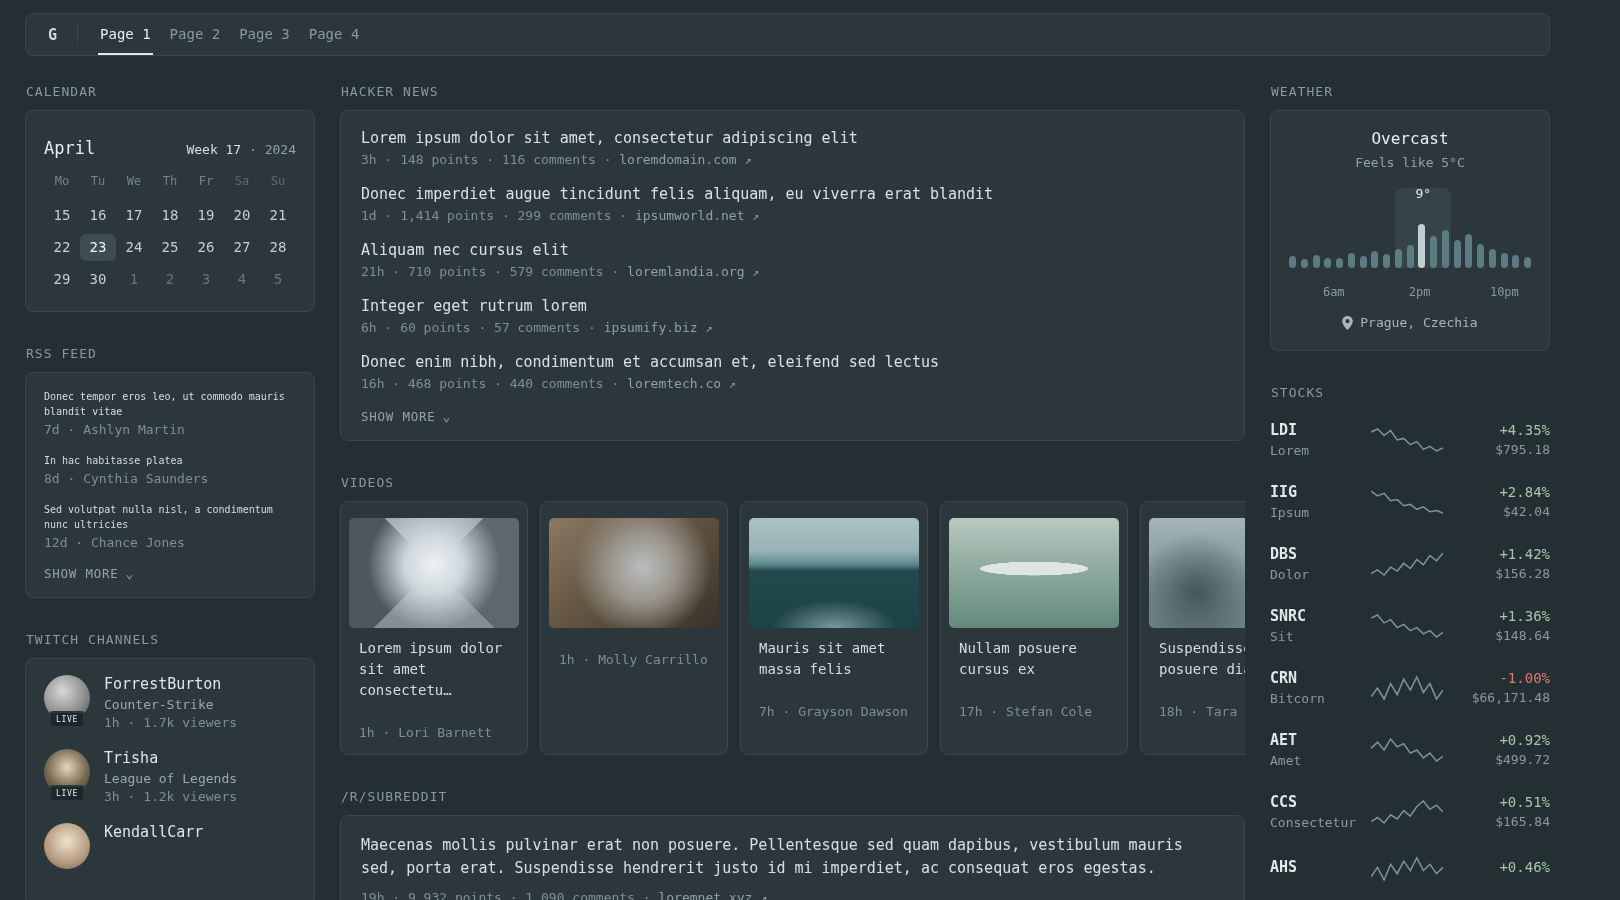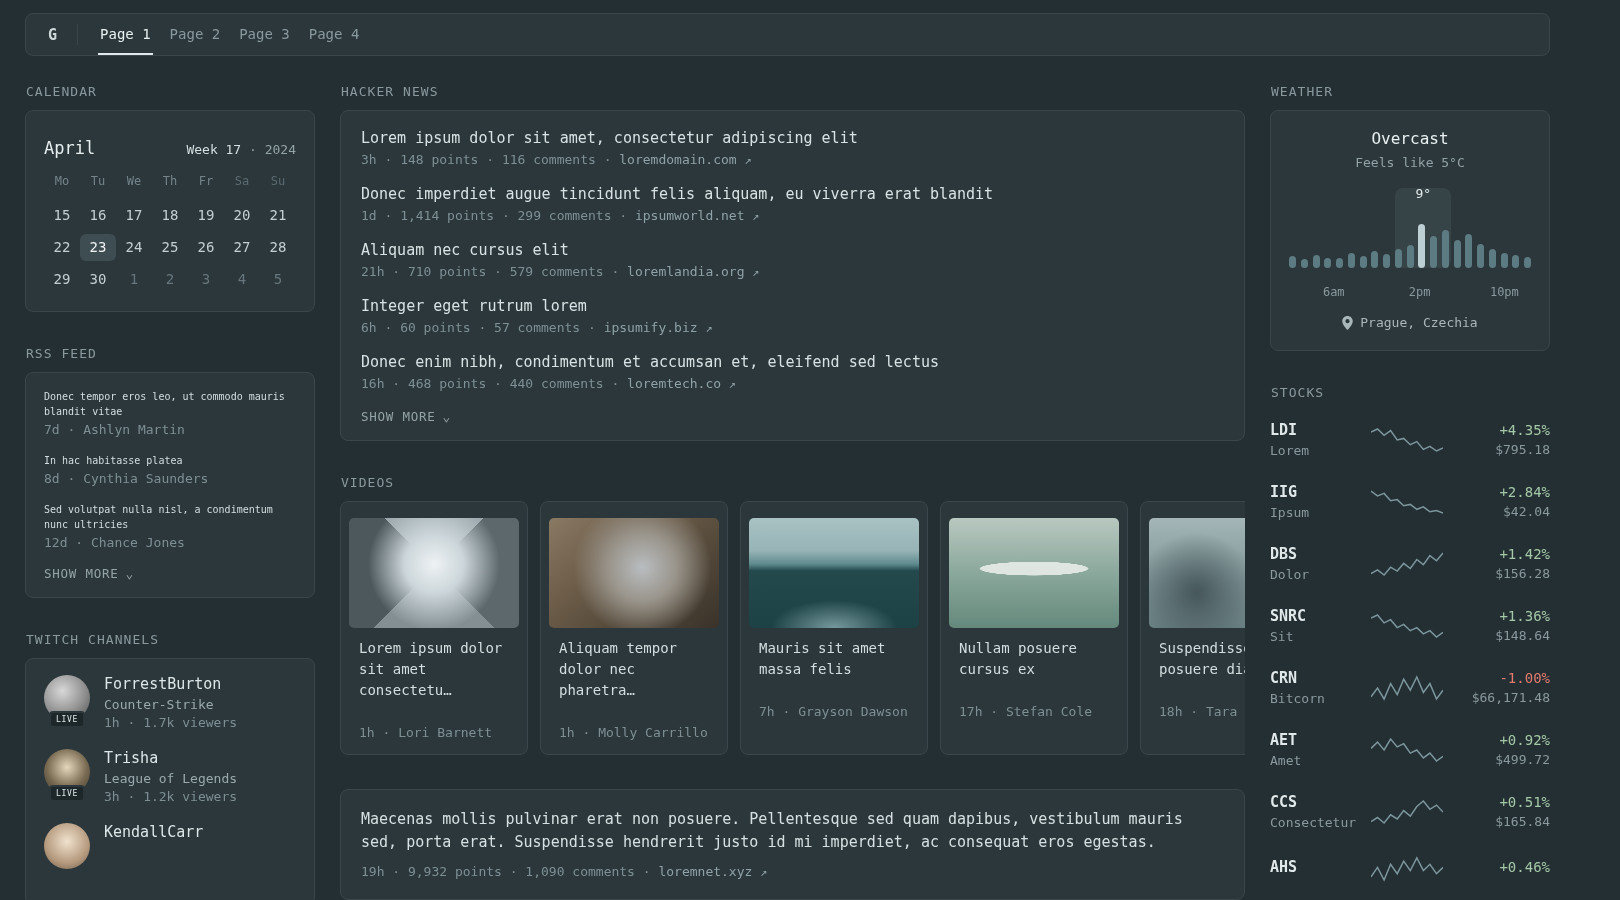--- a/index.html
+++ b/index.html
@@ -285,21 +285,20 @@
       <section>
         <h2 class="sec-title">VIDEOS</h2>
         <div class="videos-row">
           <div class="video-card">
             <div class="video-thumb thumb-0"></div>
             <div class="video-title">Lorem ipsum dolor sit amet consectetu…</div>
             <div class="video-meta">1h · Lori Barnett</div>
           </div>
           <div class="video-card">
             <div class="video-thumb thumb-1"></div>
-            <div class="video-title">Aliquam tempor dolor nec pharetra…</div>
             <div class="video-meta">1h · Molly Carrillo</div>
           </div>
           <div class="video-card">
             <div class="video-thumb thumb-2"></div>
             <div class="video-title">Mauris sit amet massa felis</div>
             <div class="video-meta">7h · Grayson Dawson</div>
           </div>
           <div class="video-card">
             <div class="video-thumb thumb-3"></div>
             <div class="video-title">Nullam posuere cursus ex</div>
@@ -307,20 +306,21 @@
           </div>
           <div class="video-card">
             <div class="video-thumb thumb-4"></div>
             <div class="video-title">Suspendisse posuere diam</div>
             <div class="video-meta">18h · Tara</div>
           </div>
         </div>
       </section>
 
       <section>
+        <h2 class="sec-title">/R/SUBREDDIT</h2>
         <div class="card sub-card">
           <div>
             <div class="sub-text">Maecenas mollis pulvinar erat non posuere. Pellentesque sed quam dapibus, vestibulum mauris sed, porta erat. Suspendisse hendrerit justo id mi imperdiet, ac consequat eros egestas.</div>
             <div class="sub-meta"><span>19h · 9,932 points · 1,090 comments · </span><span class="dot-link"><span>loremnet.xyz</span> <span class="ext">↗</span></span></div>
           </div>
         </div>
       </section>
     </div>
 
     <div class="col">

